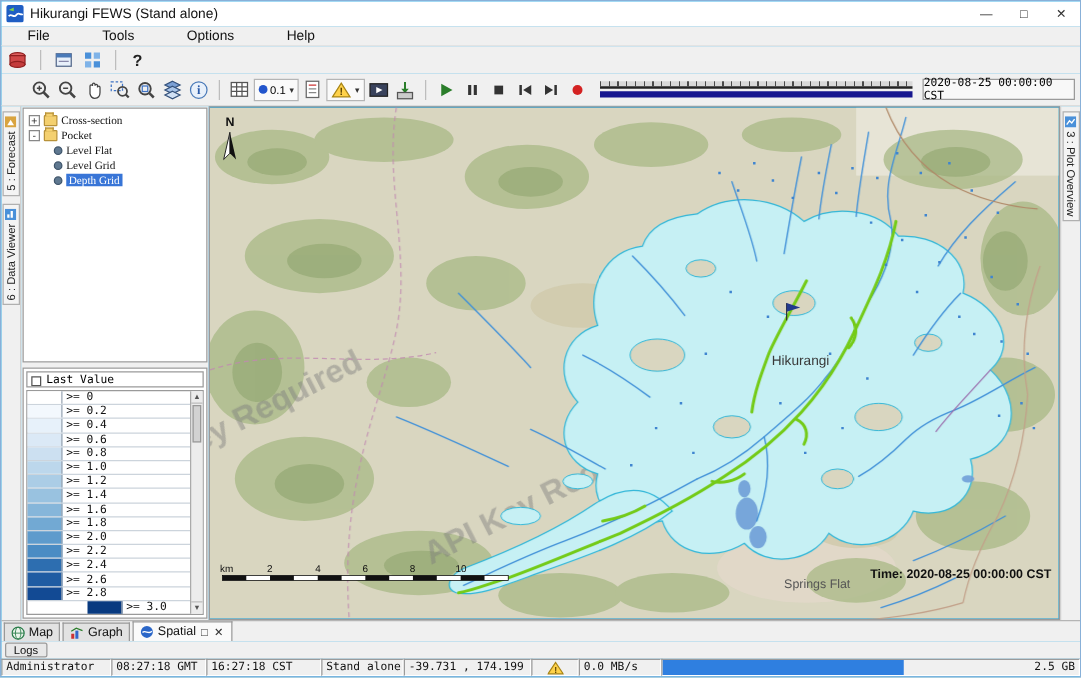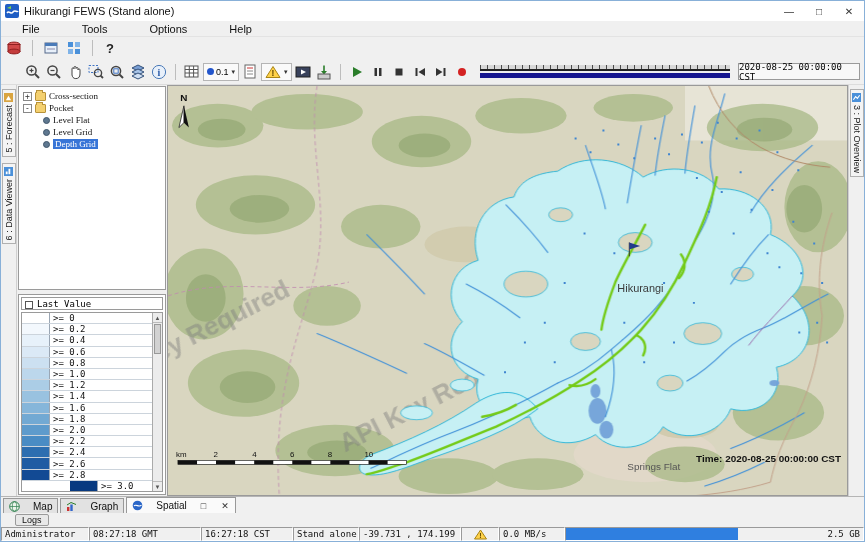--- a/index.html
+++ b/index.html
@@ -64,31 +64,31 @@
   .vscroll { position:absolute; right:0; top:0; bottom:0; width:10px; background:#ececec; border-left:1px solid #aaa; }
   .vscroll .arr { height:10px; font-size:6px; text-align:center; line-height:10px; color:#555; border-bottom:1px solid #bbb; }
   .vscroll .arr.down { position:absolute; bottom:0; left:0; right:0; border-top:1px solid #bbb; border-bottom:none; }
   .vscroll .thumb { position:absolute; top:11px; left:1px; right:1px; height:30px; background:#d2d2d2; border:1px solid #999; }
 
   .map-area { flex:1; position:relative; overflow:hidden; border:1px solid #9a9a9a; min-width:0; }
   .map-area svg.mapcanvas { display:block; width:100%; height:100%; }
 
   
   .bottom-tabs { height:17px; background:#f0f0f0; border-top:1px solid #b5b5b5; display:flex; align-items:flex-end; padding-left:2px; gap:2px; flex:none; }
-  .btab { height:15px; border:1px solid #999; border-bottom:none; background:#e2e2e2; display:flex; align-items:center; gap:13px; padding:0 5px; font-size:10px; color:#111; }
+  .btab { height:15px; border:1px solid #999; border-bottom:none; background:#e2e2e2; display:flex; align-items:center; gap:3px; padding:0 5px; font-size:10px; color:#111; }
   .btab.active { background:#fafafa; height:16px; }
   .view-ctl { font-size:9px; color:#333; padding:0 1px; }
 
-  .logs-row { height:14px; background:#f0f0f0; display:flex; align-items:center; padding:0 14px; flex:none; }
+  .logs-row { height:14px; background:#f0f0f0; display:flex; align-items:center; padding:0 3px; flex:none; }
   .logs-btn { font-size:9px; border:1px solid #9a9a9a; background:#e8e8e8; padding:0 6px; height:12px; line-height:10px; border-radius:2px; color:#111; }
 
   
   .statusbar { height:14px; display:flex; background:#f0f0f0; font-family:"DejaVu Sans Mono", monospace; font-size:9px; color:#111; flex:none; }
   .seg { border:1px solid; border-color:#9a9a9a #fff #fff #9a9a9a; padding:0 3px; display:flex; align-items:center; white-space:nowrap; overflow:hidden; flex:none; }
-  .seg.user{width:88px;} .seg.systime{width:250px;} .seg.gmt{width:112px;} .seg.cst{width:92px;}
+  .seg.user{width:88px;} .seg.systime{width:250px;} .seg.gmt{width:76px;} .seg.cst{width:92px;}
   .seg.mode{width:66px;} .seg.coords{width:102px;} .seg.warn{width:38px; justify-content:center;}
   .seg.net{width:66px;} .seg.mem{flex:1; position:relative; justify-content:flex-end;}
   .mem-fill { position:absolute; left:0; top:0; bottom:0; width:58%; background:#2f7fe0; }
   .mem-text { position:relative; z-index:1; }
 </style>
 </head>
 <body>
 
 <div class="window">
 

